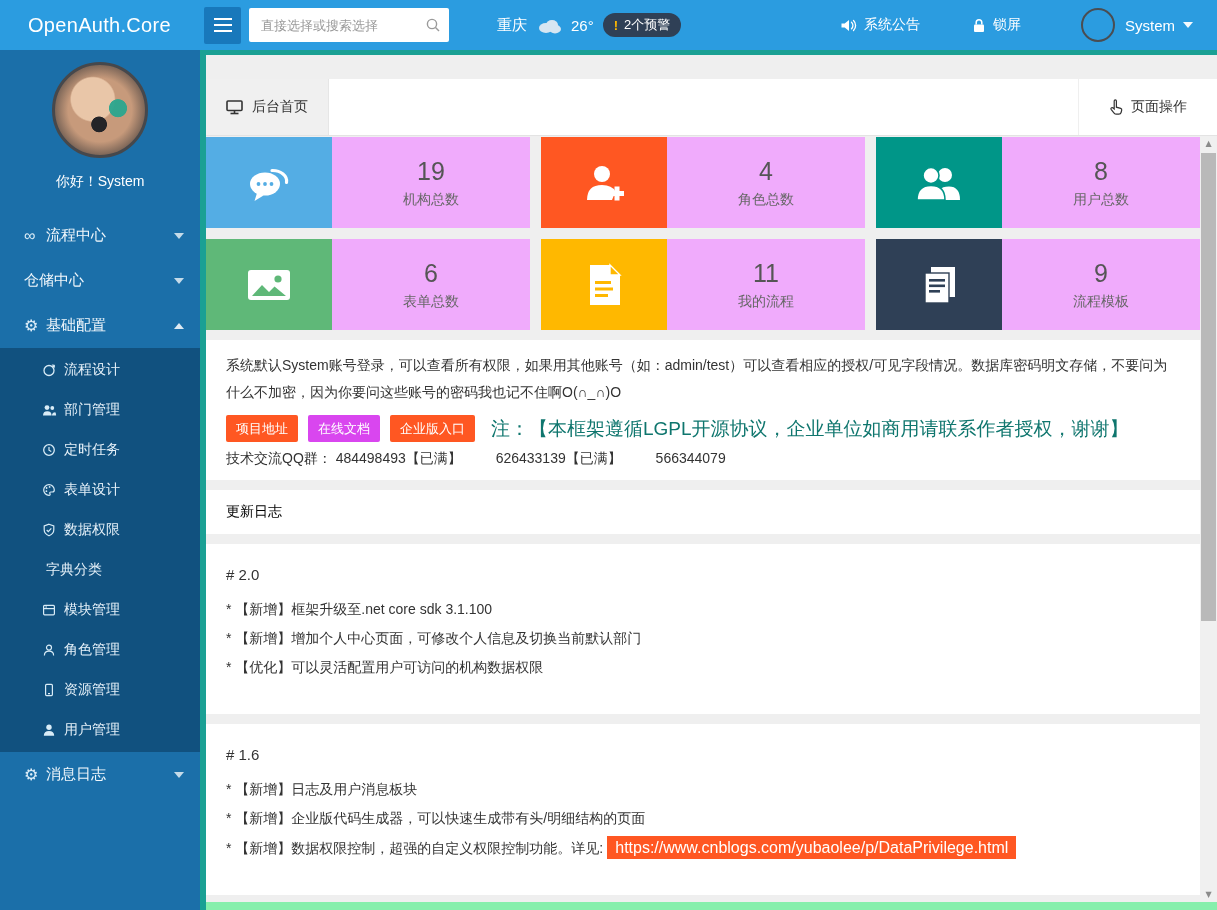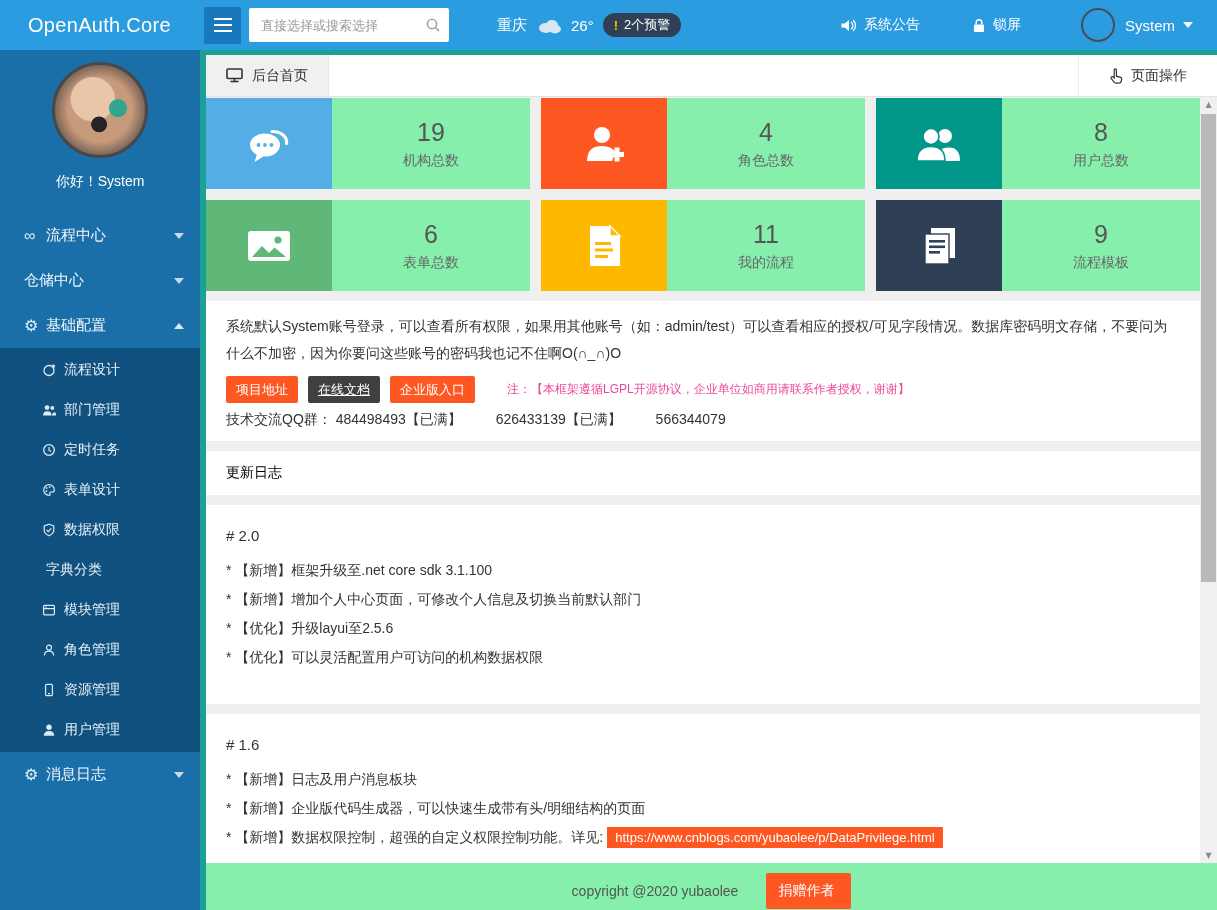--- a/index.html
+++ b/index.html
@@ -54,50 +54,50 @@
   .chev { margin-left:auto; }
   .submenu { background:#11517f; padding:2px 0; }
   .submenu-item { height:40px; display:flex; align-items:center; padding-left:42px; font-size:14px;
     color:#e6f1f9; cursor:pointer; }
   .smi-icon { width:22px; flex:none; display:inline-flex; align-items:center; }
   .no-icon { padding-left:46px; }
   
   .content { position:absolute; left:200px; top:50px; width:1017px; height:860px;
     background:#efefef; border-left:6px solid #1aa094; }
   .topline { height:5px; background:#1aa094; }
-  .tabbar { height:42px; background:#fff; display:flex; align-items:stretch; border-bottom:1px solid #e3e3e3; }
+  .tabbar { height:57px; background:#fff; display:flex; align-items:stretch; border-bottom:1px solid #e3e3e3;margin-top:24px; }
   .tab-active { display:flex; align-items:center; gap:9px; padding:0 20px; background:#f0f0f0;
     font-size:14px; color:#333; border-right:1px solid #e6e6e6; cursor:pointer; }
   .page-ops { margin-left:auto; display:flex; align-items:center; gap:8px; padding:0 30px;
     border-left:1px solid #efefef; font-size:14px; color:#333; cursor:pointer; }
   .scrollwrap { position:relative; height:766px; overflow:hidden; }
   .scrollinner { margin-right:17px; }
   
   .cards { display:flex; gap:11px; margin-top:1px; }
   .cards + .cards { margin-top:11px; }
-  .card { flex:1; height:91px; display:flex; background:#86efac; cursor:pointer; }
+  .card { flex:1; height:91px; display:flex; background:#f0abfc; cursor:pointer; }
   .card-icon { width:126px; flex:none; display:flex; align-items:center; justify-content:center; }
   .card-info { flex:1; display:flex; flex-direction:column; align-items:center; justify-content:center; gap:5px; }
   .card-value { font-size:25px; color:#555; }
   .card-label { font-size:14px; color:#666; }
   
   .panel { background:#fff; margin-top:10px; padding:12px 20px; }
   .info-line { font-size:14px; color:#333; line-height:27px; }
   .blog-url { color:#333; }
   .btn-row { display:flex; align-items:center; gap:10px; margin:9px 0 8px; }
   .btn-sm { height:27px; display:inline-flex; align-items:center; padding:0 10px; color:#fff;
     font-size:13px; border-radius:2px; border:0; cursor:pointer; font-family:inherit; }
-  .note { color:#ec4899; font-size:12px; margin-left:22px; }
+  .note { color:#0f766e; font-size:19px; margin-left:6px; }
   .qq-line { font-size:14px; color:#333; margin-top:7px; }
   .qq-line span { margin-right:30px; }
   .title-panel { padding:13px 20px; font-size:14px; color:#000000; }
   .log-panel { padding:12px 20px 32px; }
   .log-version { font-size:15px; color:#333; margin:10px 0 12px; }
   .log-item { font-size:14px; color:#333; line-height:29px; }
-  .link-pill { background:#ff5722; color:#fff; padding:3px 8px; font-size:13px; margin-left:4px; cursor:pointer; }
+  .link-pill { background:#ff5722; color:#fff; padding:3px 8px; font-size:16px; margin-left:4px; cursor:pointer; }
   
   .footer { height:56px; background:#86efac; display:flex; align-items:center; justify-content:center;
     gap:28px; font-size:14px; color:#555; }
   .donate-btn { color:#fff; padding:9px 17px; font-size:14px; border-radius:2px; border:0;
     cursor:pointer; font-family:inherit; }
   
   .scrollbar { position:absolute; right:0; top:0; bottom:0; width:17px; background:#f0f0f0; }
   .sb-arrow { position:absolute; left:0; width:17px; height:15px; display:flex; align-items:center;
     justify-content:center; color:#8b8b8b; font-size:8px; cursor:pointer; font-family:"DejaVu Sans",sans-serif; }
   .sb-up { top:0; } .sb-down { bottom:0; }
@@ -396,41 +396,40 @@
             <div class="card-value">9</div>
             <div class="card-label">流程模板</div>
           </div>
         </div>
       </div>
 
       <div class="panel">
         <div class="info-line">系统默认System账号登录，可以查看所有权限，如果用其他账号（如：admin/test）可以查看相应的授权/可见字段情况。数据库密码明文存储，不要问为什么不加密，因为你要问这些账号的密码我也记不住啊O(∩_∩)O</div>
         <div class="btn-row">
           <button class="btn-sm" style="background: rgb(255, 87, 34);">项目地址</button>
-          <button class="btn-sm" style="background: #404040; text-decoration: underline;">在线文档</button>
+          <button class="btn-sm" style="background: #d946ef;">在线文档</button>
           <button class="btn-sm" style="background: rgb(255, 87, 34);">企业版入口</button>
           <span class="note">注：【本框架遵循LGPL开源协议，企业单位如商用请联系作者授权，谢谢】</span>
         </div>
         <div class="qq-line">
           <span style="margin-right:0;">技术交流QQ群：</span>
           <span>484498493【已满】</span>
           <span>626433139【已满】</span>
           <span>566344079</span>
         </div>
       </div>
 
       <div class="panel title-panel">
         <span>更新日志</span>
       </div>
 
       <div class="panel log-panel">
         <div class="log-version"># 2.0</div>
         <div class="log-item">* 【新增】框架升级至.net core sdk 3.1.100</div>
         <div class="log-item">* 【新增】增加个人中心页面，可修改个人信息及切换当前默认部门</div>
-        <div class="log-item">* 【优化】升级layui至2.5.6</div>
         <div class="log-item">* 【优化】可以灵活配置用户可访问的机构数据权限</div>
       </div>
 
       <div class="panel log-panel">
         <div class="log-version"># 1.6</div>
         <div class="log-item">* 【新增】日志及用户消息板块</div>
         <div class="log-item">* 【新增】企业版代码生成器，可以快速生成带有头/明细结构的页面</div>
         <div class="log-item">
           <span>* 【新增】数据权限控制，超强的自定义权限控制功能。详见:</span><span class="link-pill">https://www.cnblogs.com/yubaolee/p/DataPrivilege.html</span>
         </div>

